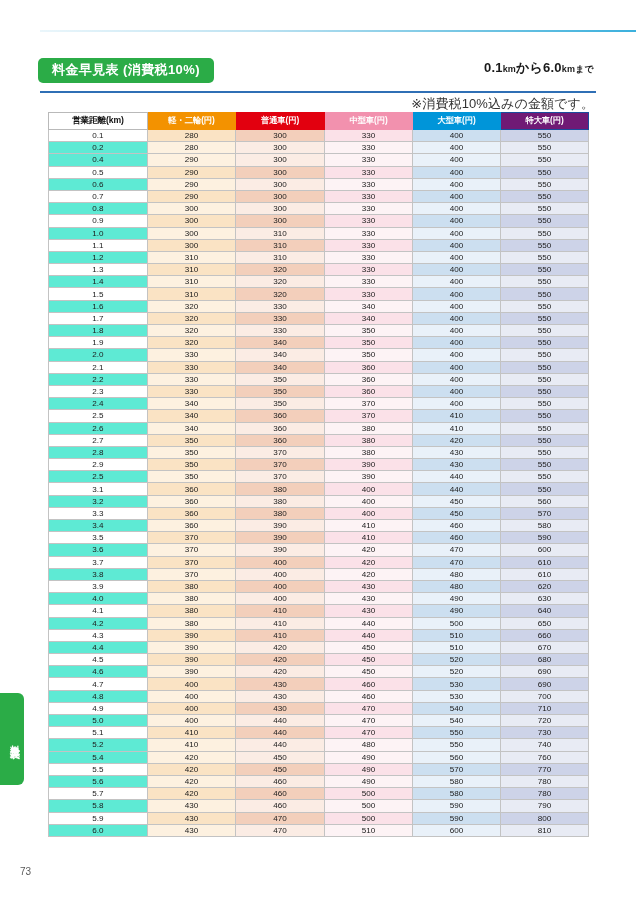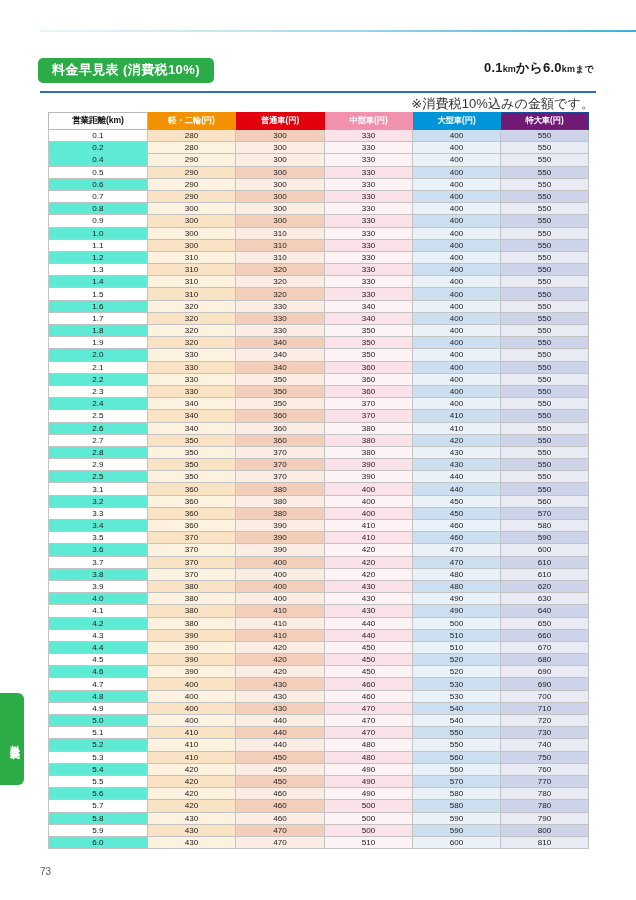--- a/index.html
+++ b/index.html
@@ -65,21 +65,21 @@
     box-sizing:border-box;
   }
   .side-tab span{
     writing-mode:vertical-rl;
     text-orientation:upright;
     letter-spacing:1px;
   }
 
   
   .page-no{
-    position:absolute;left:40px;top:866px;
+    position:absolute;left:20px;top:866px;
     font-size:10px;color:#5a5a5a;
   }
 
   
   .table-wrap{position:absolute;left:48px;top:112px;width:540px;}
   table{border-collapse:collapse;width:540px;table-layout:fixed;}
   col.c0{width:99px;}
   col.c1{width:88px;}
   col.c2{width:89px;}
   col.c3{width:88px;}
@@ -571,28 +571,20 @@
           <td class="t">730</td>
         </tr>
         <tr class="rB">
           <td class="d">5.2</td>
           <td class="k">410</td>
           <td class="f">440</td>
           <td class="c">480</td>
           <td class="g">550</td>
           <td class="t">740</td>
         </tr>
-        <tr class="rA">
-          <td class="d">5.3</td>
-          <td class="k">410</td>
-          <td class="f">450</td>
-          <td class="c">480</td>
-          <td class="g">560</td>
-          <td class="t">750</td>
-        </tr>
         <tr class="rB">
           <td class="d">5.4</td>
           <td class="k">420</td>
           <td class="f">450</td>
           <td class="c">490</td>
           <td class="g">560</td>
           <td class="t">760</td>
         </tr>
         <tr class="rA">
           <td class="d">5.5</td>

